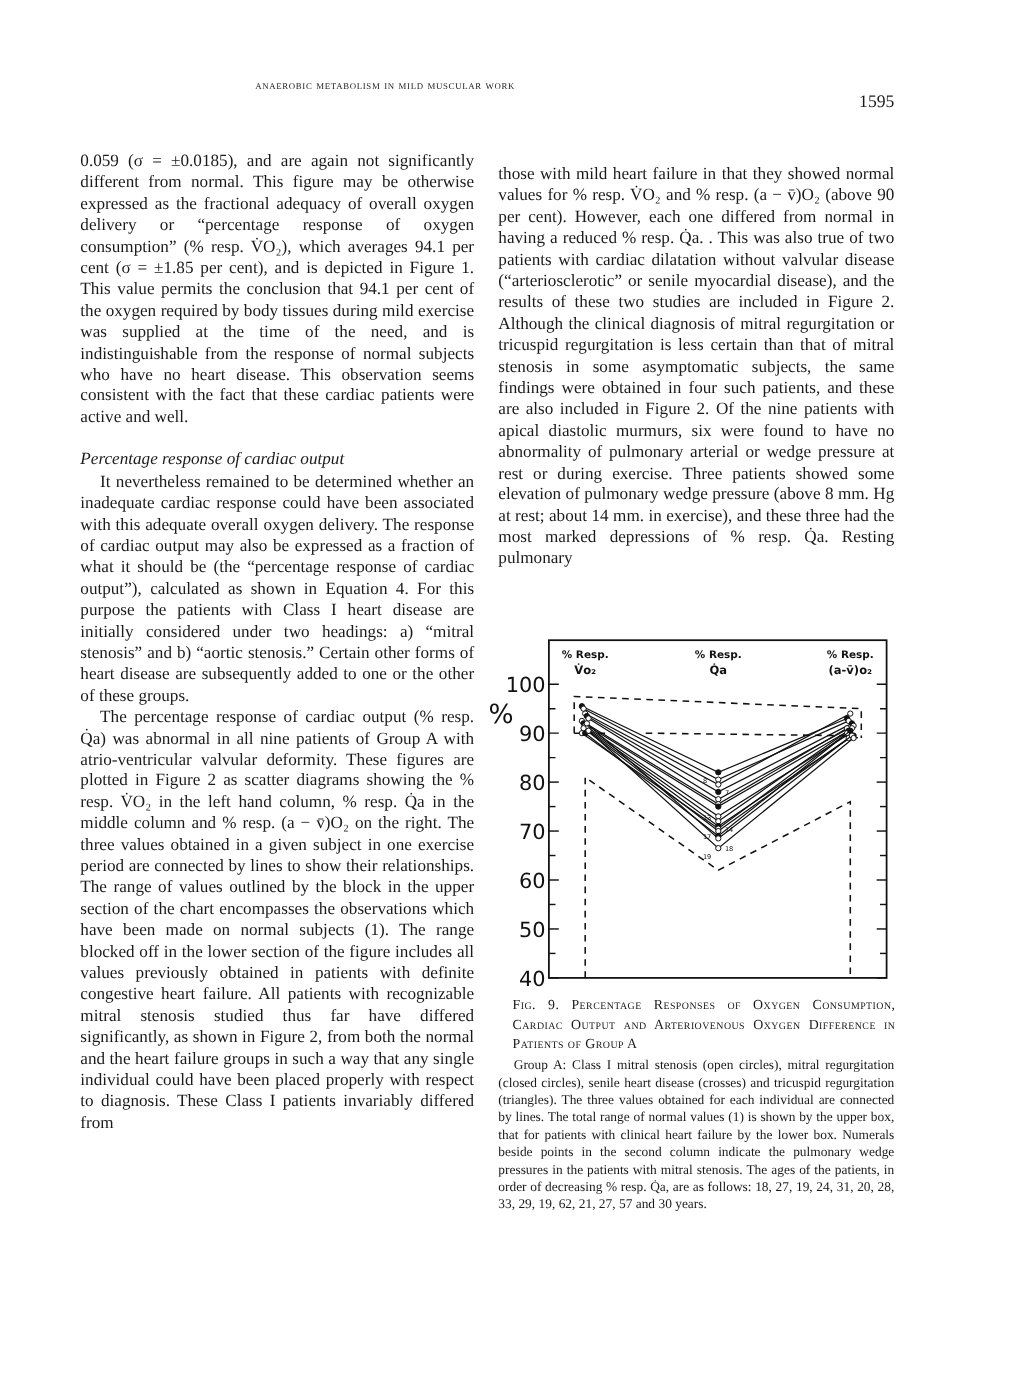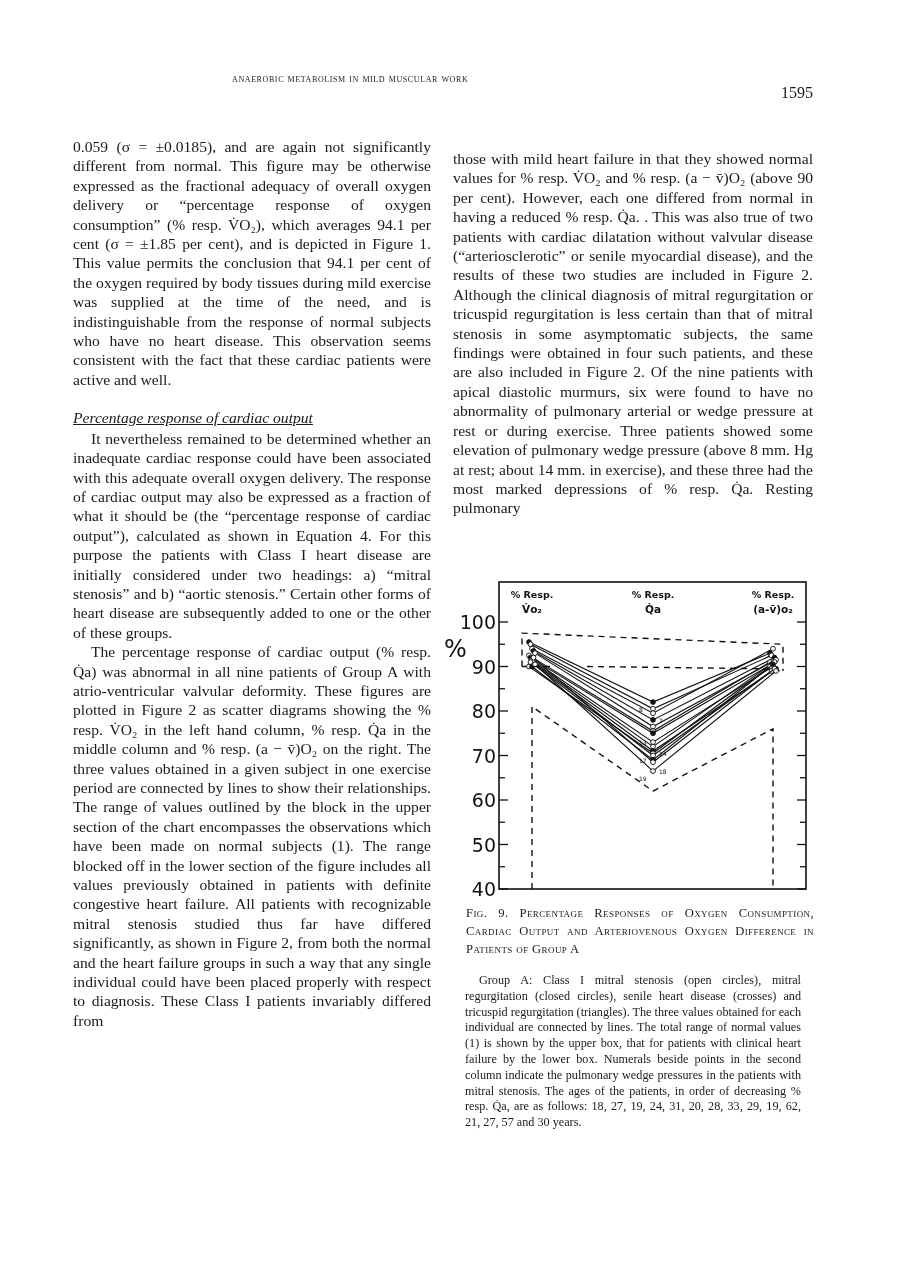--- a/index.html
+++ b/index.html
@@ -7,29 +7,29 @@
          font-family: "Liberation Serif", "DejaVu Serif", serif; color: #1a1a1a; }
   .running-head { position: absolute; top: 72px; left: 232px; font-size: 11.5px;
                   letter-spacing: 0.6px; font-variant: small-caps; text-transform: lowercase; }
   .running-head span { font-variant: small-caps; }
   .page-number { position: absolute; top: 84px; left: 781px; font-size: 16px; }
   .col { position: absolute; font-size: 15.6px; line-height: 19.4px; text-align: justify; }
   .col-left { left: 73px; top: 137px; width: 358px; }
   .col-right { left: 453px; top: 149px; width: 360px; }
   .col p { margin: 0; }
   .indent { text-indent: 18px; }
-  .section-heading { font-style: italic; margin: 19px 0 1px 0 !important; text-decoration: underline; }
+  .section-heading { font-style: italic; margin: 19px 0 1px 0 !important; }
   .lastline { text-align-last: left; }
   .fig-wrap { position: absolute; left: 440px; top: 575px; width: 380px; height: 325px; }
   .caption-title { position: absolute; left: 466px; top: 904px; width: 348px;
                    font-size: 12.6px; line-height: 18px; font-variant: small-caps;
                    letter-spacing: 0.4px; text-align: justify; }
   .caption-body { position: absolute; left: 453px; top: 961px; width: 360px;
                   font-size: 12.2px; line-height: 15.8px; text-align: justify; }
-  .caption-body p { margin: 12px; text-indent: 14px; }
+  .caption-body p { margin: 0; text-indent: 14px; }
   svg text { font-family: "DejaVu Sans", "Liberation Sans", sans-serif; }
 </style>
 </head>
 <body>
 
 <div class="running-head"><span>Anaerobic Metabolism in Mild Muscular Work</span></div>
 <div class="page-number">1595</div>
 
 <div class="col col-left">
   <p class="lastline">0.059 (σ = ±0.0185), and are again not significantly different from normal. This figure may be otherwise expressed as the fractional adequacy of overall oxygen delivery or “percentage response of oxygen consumption” (% resp. V̇O₂), which averages 94.1 per cent (σ = ±1.85 per cent), and is depicted in Figure 1. This value permits the conclusion that 94.1 per cent of the oxygen required by body tissues during mild exercise was supplied at the time of the need, and is indistinguishable from the response of normal subjects who have no heart disease. This observation seems consistent with the fact that these cardiac patients were active and well.</p>

